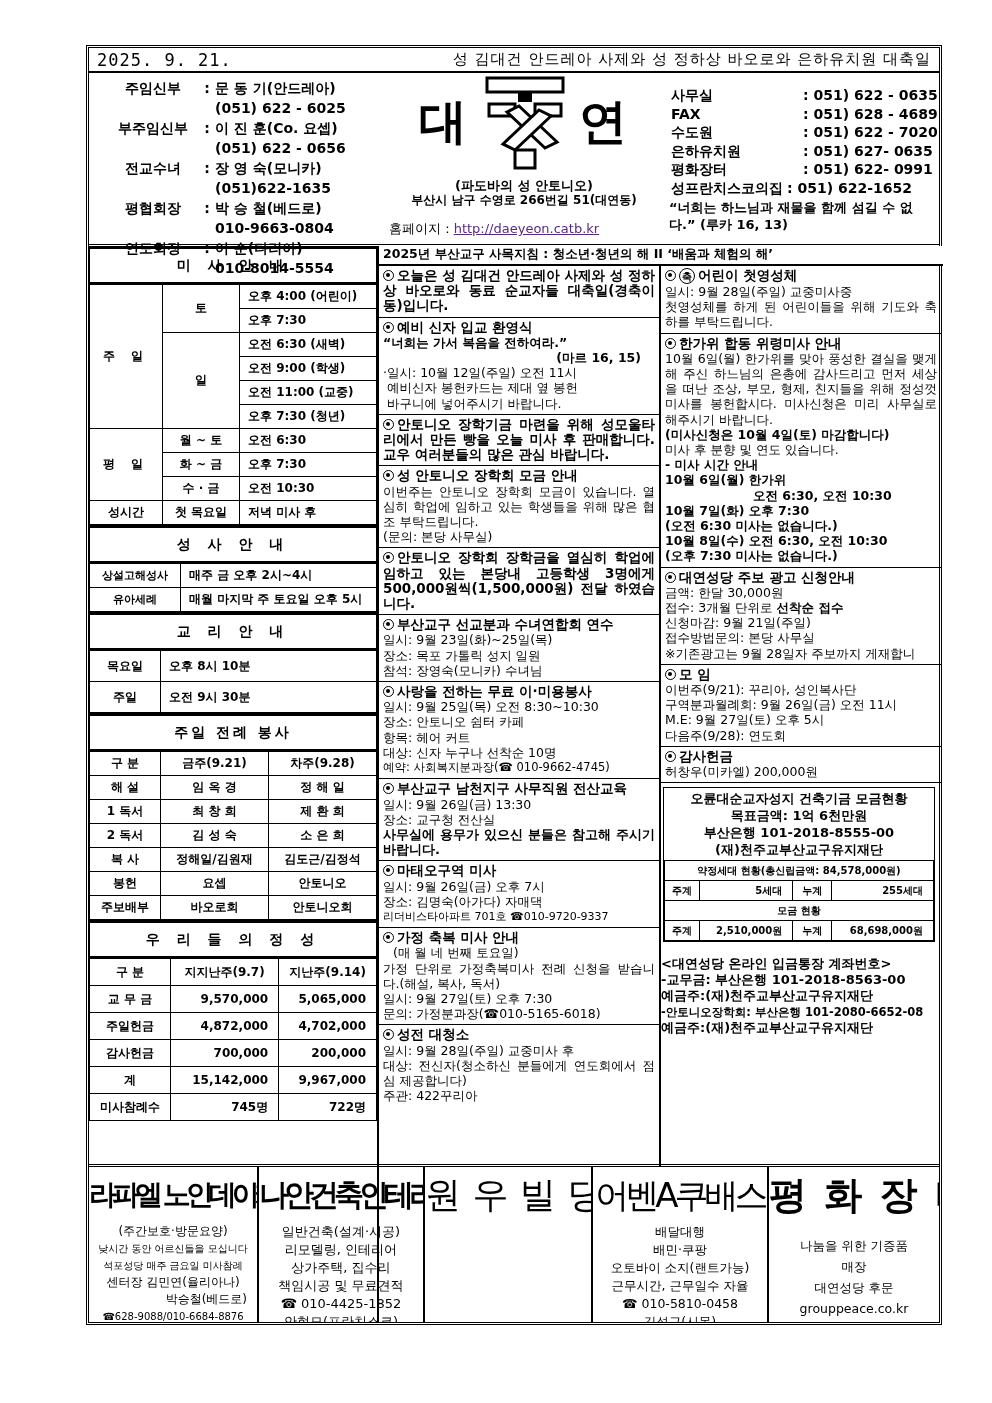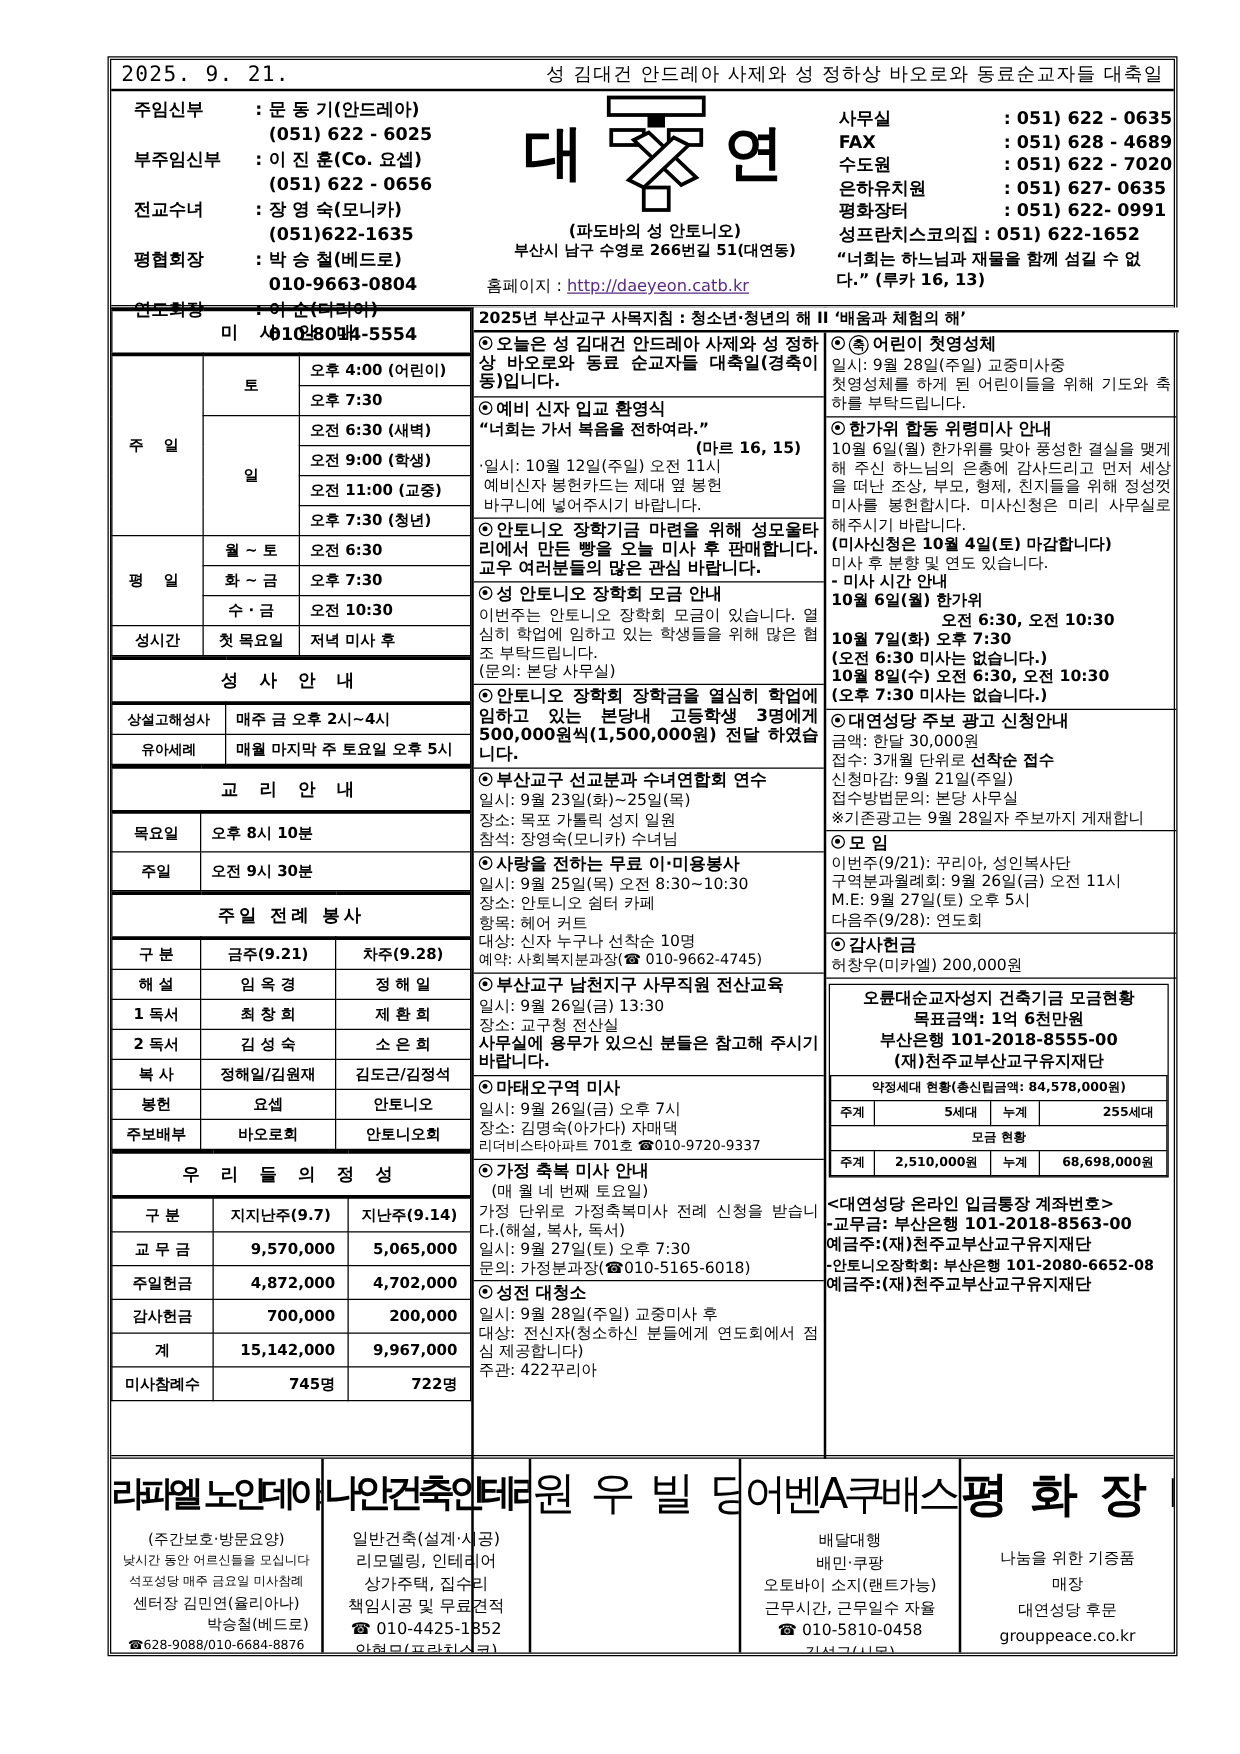--- a/index.html
+++ b/index.html
@@ -3,21 +3,21 @@
 <meta charset="utf-8">
 <style>
   html,body{margin:0;padding:0;background:#fff;}
   body{width:992px;height:1403px;position:relative;font-family:"DejaVu Sans","Liberation Sans",sans-serif;color:#000;overflow:hidden;}
   .page{position:absolute;left:86px;top:45px;width:856px;height:1280px;border:3px double #000;box-sizing:border-box;}
   .topbar{position:absolute;left:0;top:0;right:0;height:25px;border-bottom:2px solid #000;font-size:15px;display:flex;align-items:center;justify-content:space-between;padding:0 8px;box-sizing:border-box;letter-spacing:1px;}
   .topbar .date{font-family:"DejaVu Sans Mono",monospace;font-size:17px;}
   .header{position:absolute;left:0;top:26px;right:0;height:170px;border-bottom:3px double #000;}
   .clergy{position:absolute;left:18px;top:4px;font-size:14px;line-height:20px;font-weight:bold;}
   .clergy .row{display:flex;}
-  .clergy .role{width:92px;text-align:left;}
+  .clergy .role{width:92px;text-align:center;}
   .clergy .sep{width:16px;text-align:center;}
   .clergy .phone{padding-left:108px;font-weight:bold;}
   .logo{position:absolute;left:322px;top:2px;width:230px;height:96px;}
   .parish-info{position:absolute;left:285px;top:104px;width:300px;text-align:center;font-size:12px;font-weight:bold;line-height:15px;}
   .homepage{position:absolute;left:300px;top:146px;font-size:13px;}
   .homepage a{color:#5a2a82;text-decoration:underline;}
   .contacts{position:absolute;left:582px;top:12px;font-size:14px;line-height:18.5px;font-weight:bold;}
   .contacts .row{display:flex;}
   .contacts .lbl{width:128px;text-align:justify;text-align-last:justify;padding-right:4px;}
   .quote{position:absolute;left:580px;top:125px;width:270px;font-size:13px;font-weight:bold;line-height:17px;}
@@ -53,21 +53,21 @@
   .dot::after{content:"";position:absolute;left:2px;top:2px;width:4px;height:4px;background:#000;border-radius:50%;}
   .circled{display:inline-block;width:16px;height:16px;border:1.5px solid #000;border-radius:50%;font-size:10px;line-height:16px;text-align:center;box-sizing:border-box;margin-right:3px;}
 </style>
 </head>
 <body>
 
 <div class="page">
 
   <div class="topbar">
     <span class="date">2025. 9. 21.</span>
-    <span>성 김대건 안드레아 사제와 성 정하상 바오로와 동료순교자들 대축일</span>
+    <span>성 김대건 안드레아 사제와 성 정하상 바오로와 은하유치원 대축일</span>
   </div>
 
   <div class="header">
     <div class="clergy">
       <div class="row">
           <span class="role">주임신부</span>
           <span class="sep">:</span>
           <span>문 동 기(안드레아)</span>
         </div>
       <div class="phone">(051) 622 - 6025</div>

